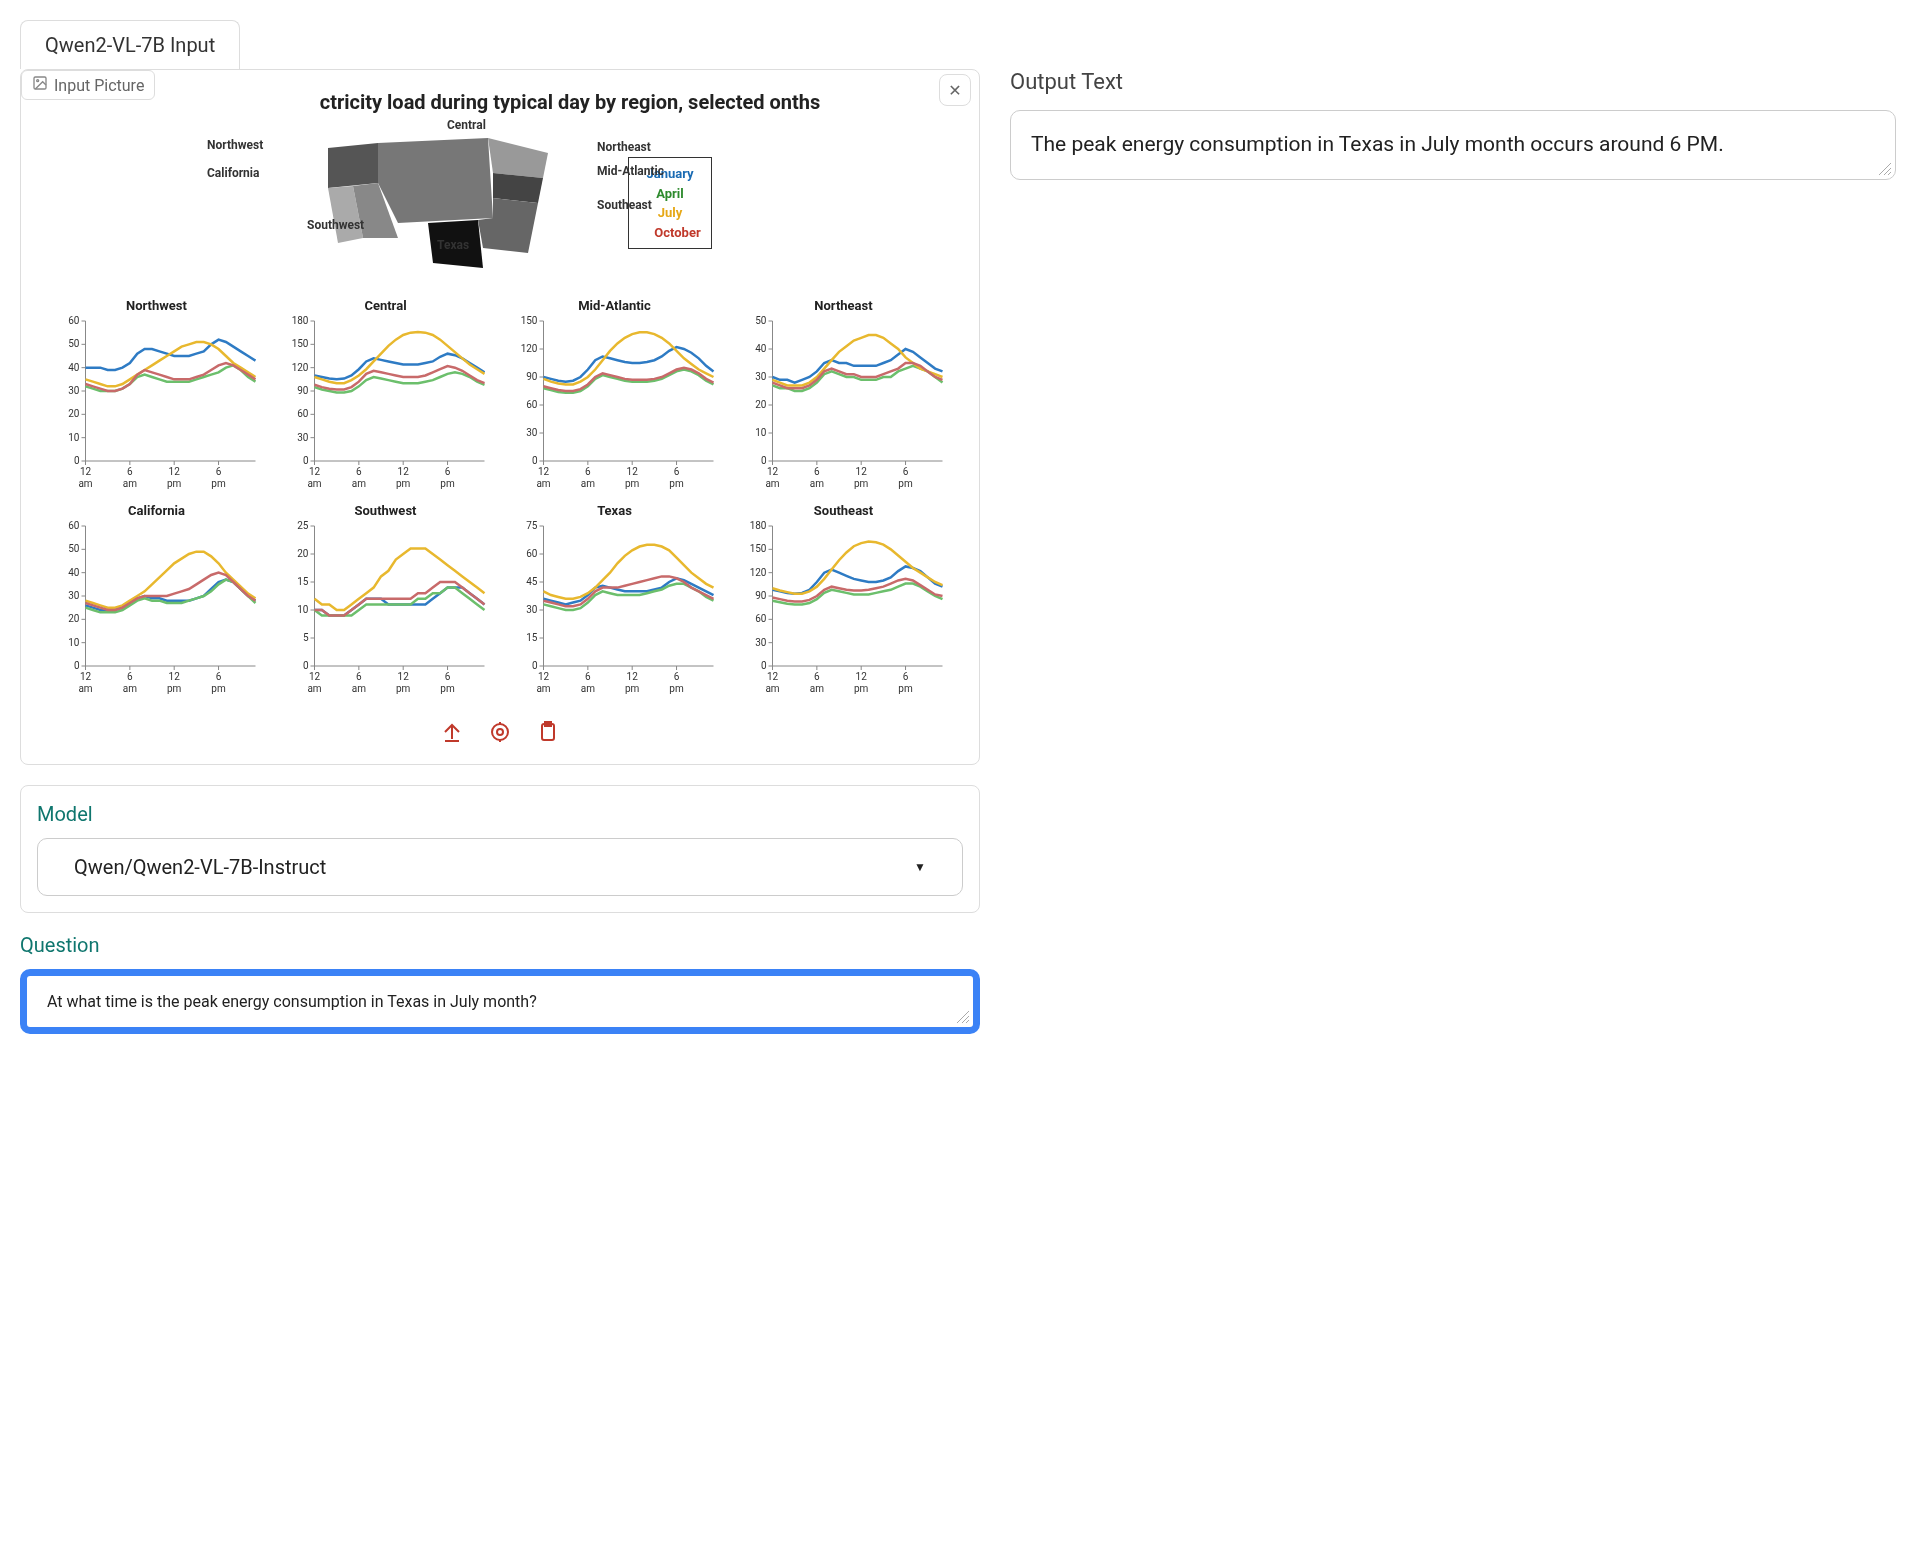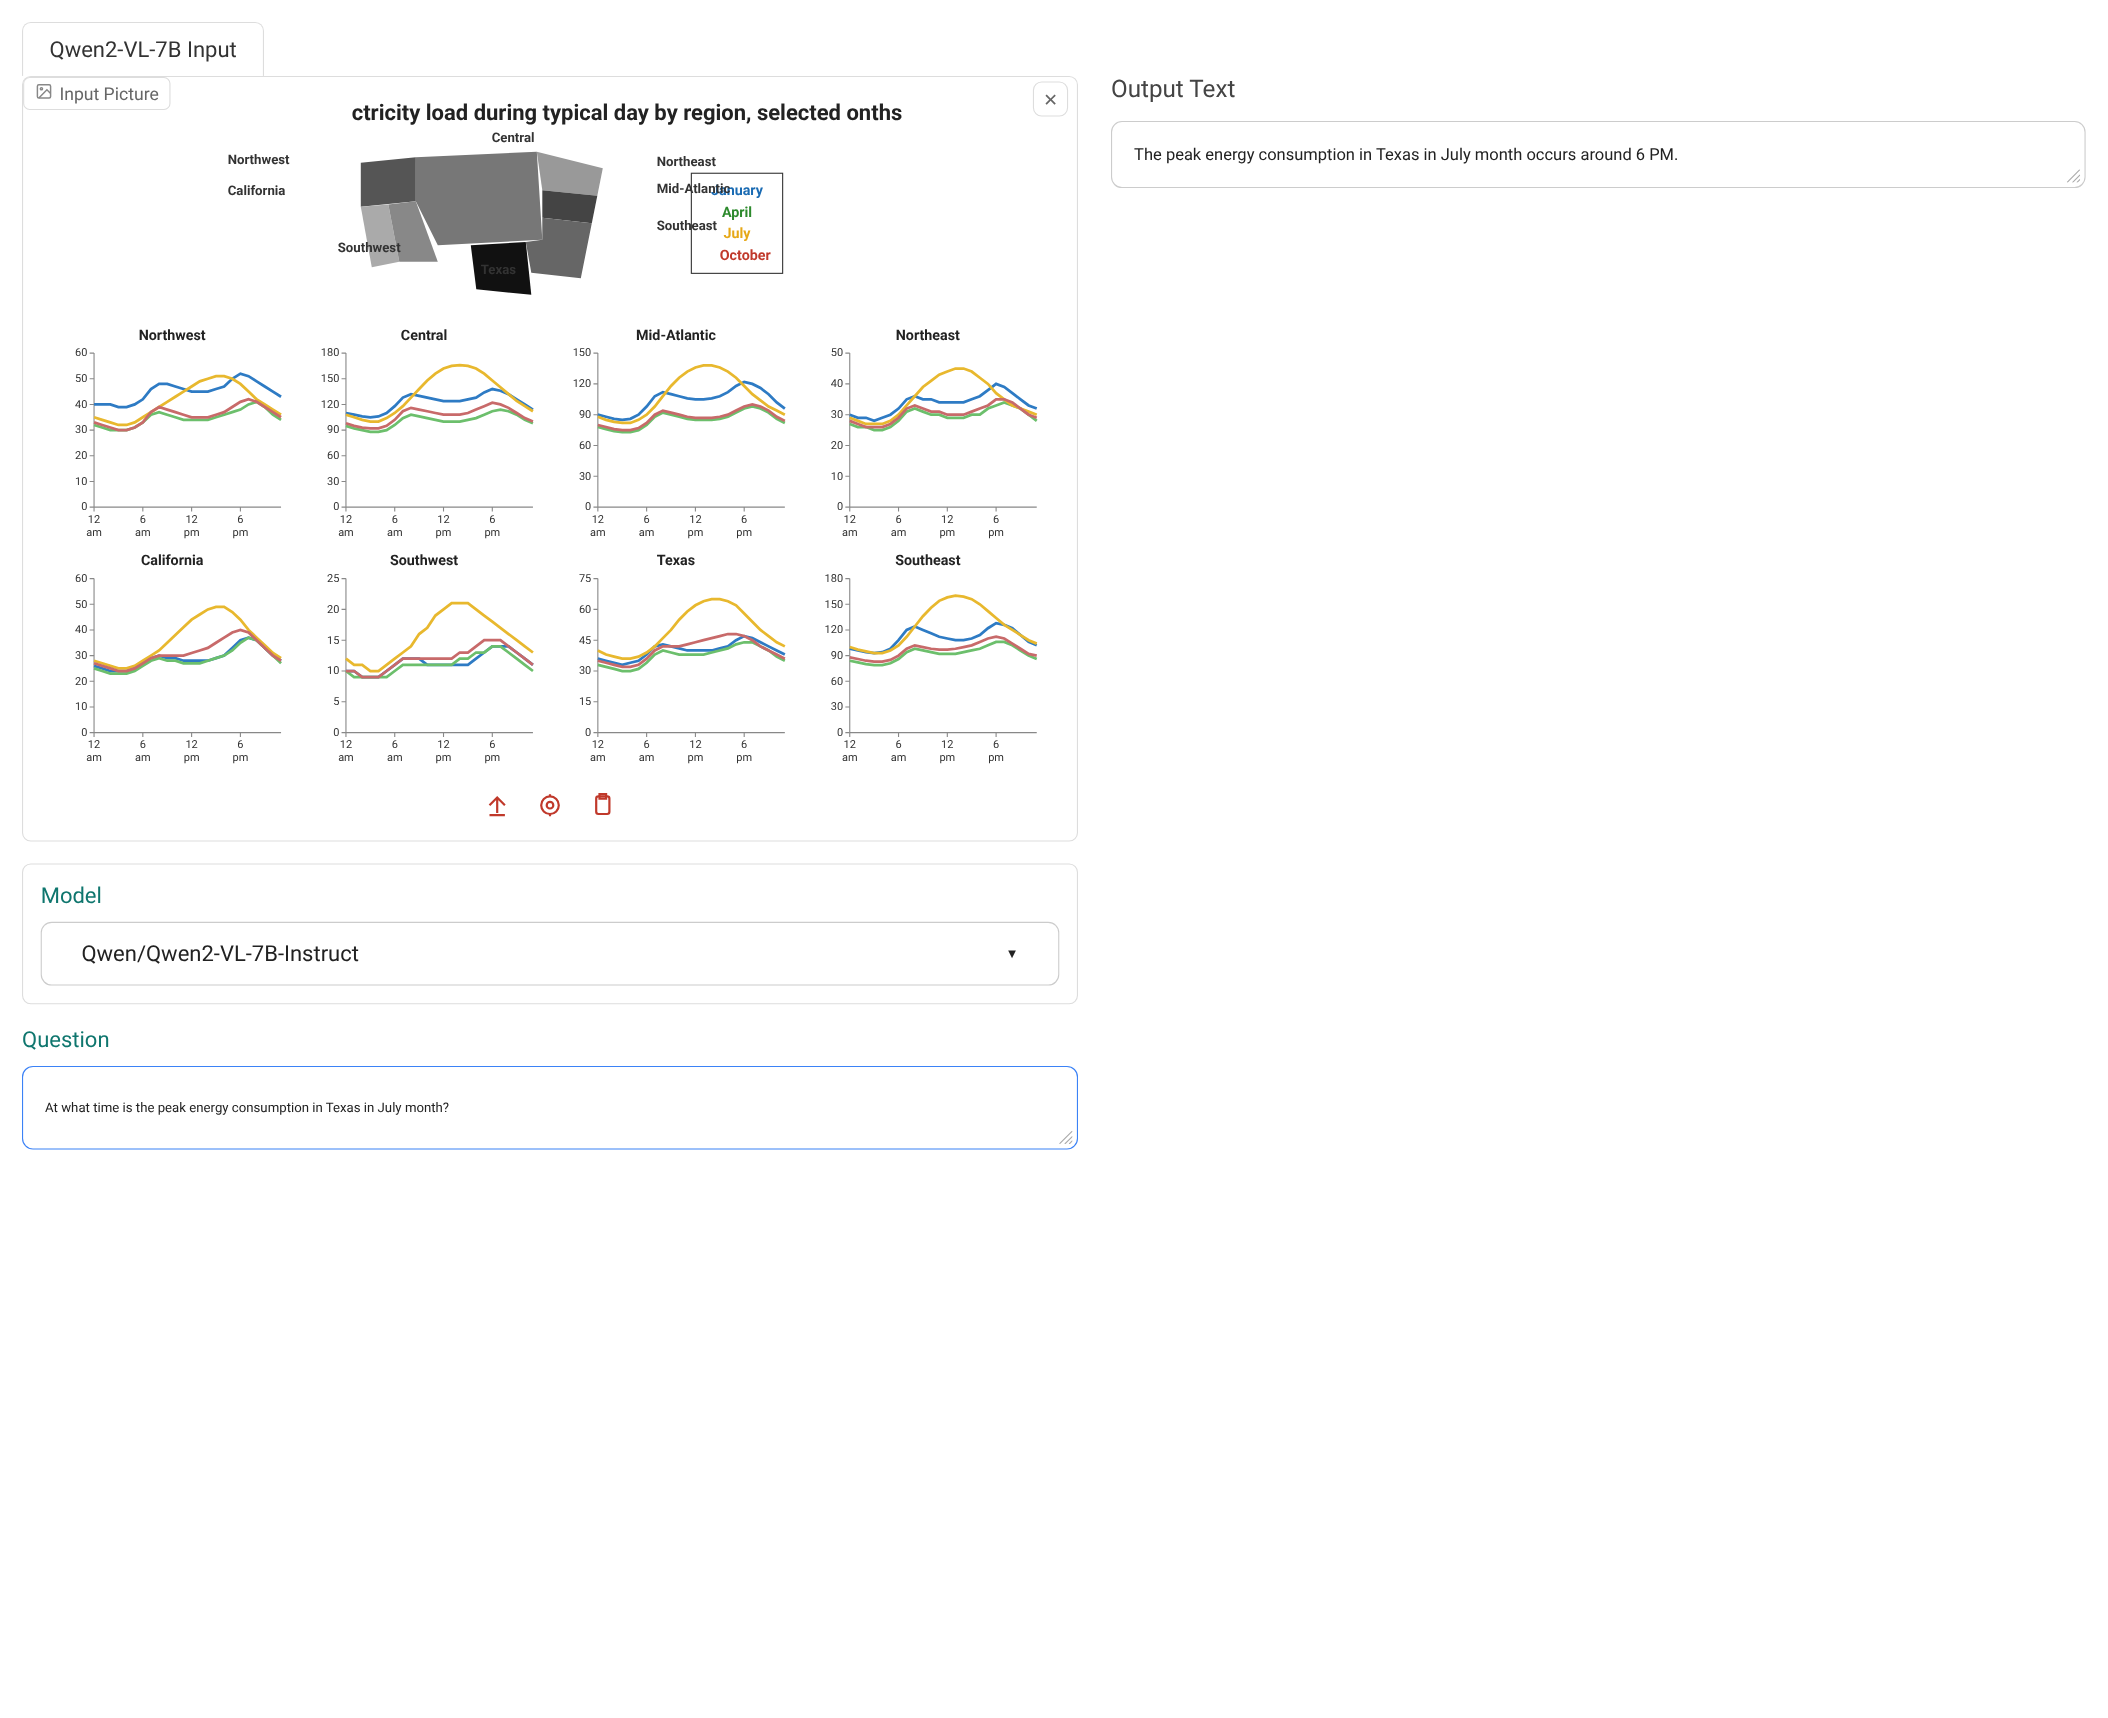--- a/index.html
+++ b/index.html
@@ -23,24 +23,24 @@
 .legend-jul { color: #e6a817; }
 .legend-oct { color: #c0392b; margin-left: 15px; }
 .small-multiples { display: grid; grid-template-columns: repeat(4, 1fr); gap: 4px 10px; padding: 0 10px; }
 .sm-chart { position: relative; }
 .sm-title { text-align: center; font-weight: bold; font-size: 13px; margin-bottom: 2px; }
 .sm-svg { width: 100%; height: 180px; }
 .toolbar { display: flex; justify-content: center; gap: 24px; padding: 16px 0 4px; }
 .toolbar-icon { width: 24px; height: 24px; cursor: pointer; color: #c0392b; }
 .section-label { font-size: 20px; color: #0f766e; margin-bottom: 12px; }
 .dropdown { border: 1px solid #ccc; border-radius: 10px; padding: 16px 36px; font-size: 20px; display: flex; justify-content: space-between; align-items: center; cursor: pointer; }
-.textarea-box { border: 1px solid #3b82f6; border-radius: 10px; padding: 30px 20px; font-size: 12px; min-height: 60px; position: relative; }
+.textarea-box { border: 7px solid #3b82f6; border-radius: 10px; padding: 16px 20px; font-size: 16px; min-height: 60px; position: relative; }
 .resize-handle { position: absolute; bottom: 4px; right: 4px; width: 12px; height: 12px; }
 .output-title { font-size: 22px; color: #444; margin-bottom: 16px; }
-.output-box { border: 1px solid #ccc; border-radius: 10px; padding: 18px 20px; font-size: 15px; line-height: 1.5; position: relative; }
+.output-box { border: 1px solid #ccc; border-radius: 10px; padding: 18px 20px; font-size: 21px; line-height: 1.5; position: relative; }
 .axis-text { font-size: 10px; fill: #333; }
 .tick-line { stroke: #888; stroke-width: 1; }
 .series-line { fill: none; stroke-width: 2.5; }
 .s-jan { stroke: #2e7bc4; }
 .s-apr { stroke: #6cbf6c; }
 .s-jul { stroke: #e8b82e; }
 .s-oct { stroke: #c86a6a; }
 </style>
 </head>
 <body>

